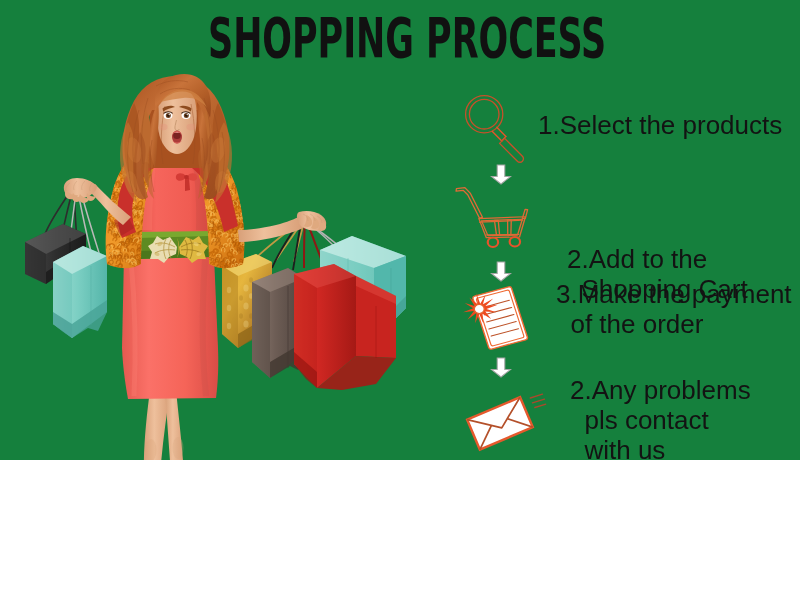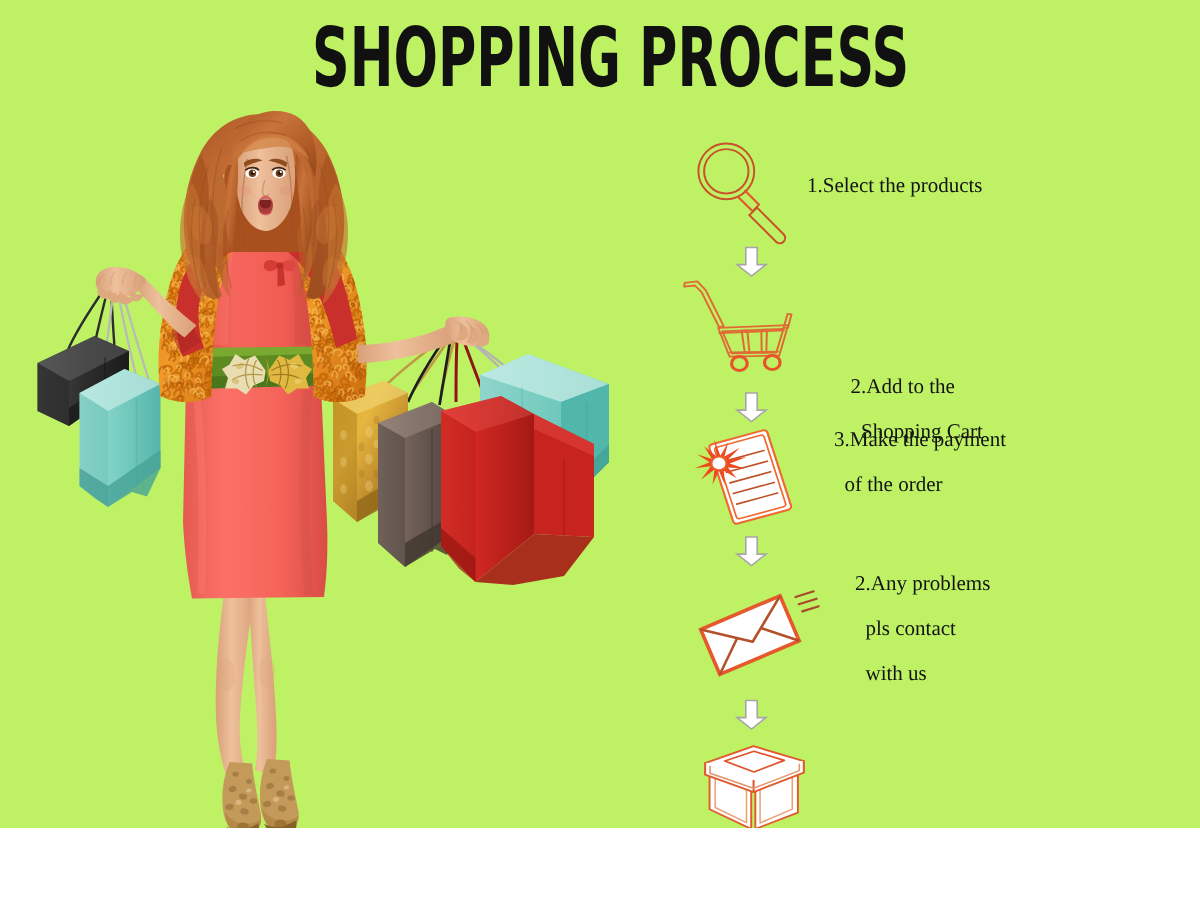--- a/index.html
+++ b/index.html
@@ -1,32 +1,32 @@
 <!DOCTYPE html>
 <html><head>
 <meta charset="utf-8">
 <style>
   html,body{margin:0;padding:0;}
   body{width:800px;height:600px;background:#ffffff;overflow:hidden;
        font-family:"DejaVu Sans",sans-serif;-webkit-font-smoothing:antialiased;}
-  #page{position:relative;width:800px;height:552px;background:#bef264;overflow:hidden;}
+  #page{position:relative;width:800px;height:460px;background:#15803d;overflow:hidden;}
 
   #title{position:absolute;left:208px;top:11px;
          font-family:"DejaVu Sans Condensed","DejaVu Sans",sans-serif;
          font-weight:bold;font-size:54.9px;color:#111111;
          white-space:nowrap;transform:scaleX(0.7066);transform-origin:0 0;
          line-height:1;}
 
   #photo{position:absolute;left:0px;top:0px;width:440px;height:600px;}
   #steps{position:absolute;left:440px;top:80px;width:360px;height:512px;}
 
   .icon{position:absolute;}
   .arrow{position:absolute;}
-  .steptext{position:absolute;font-family:Liberation Serif, serif;
-            font-size:14px;color:#131313;line-height:30px;white-space:pre;}
+  .steptext{position:absolute;font-family:Liberation Sans, sans-serif;
+            font-size:26px;color:#131313;line-height:30px;white-space:pre;}
 </style>
 </head>
 <body>
 
 <div id="page">
   <div id="title">SHOPPING PROCESS</div>
   <div id="photo">
     <svg viewBox="0 0 440 600" width="440" height="600">
       <defs>
         <linearGradient id="dressG" x1="0" y1="0" x2="1" y2="0">

